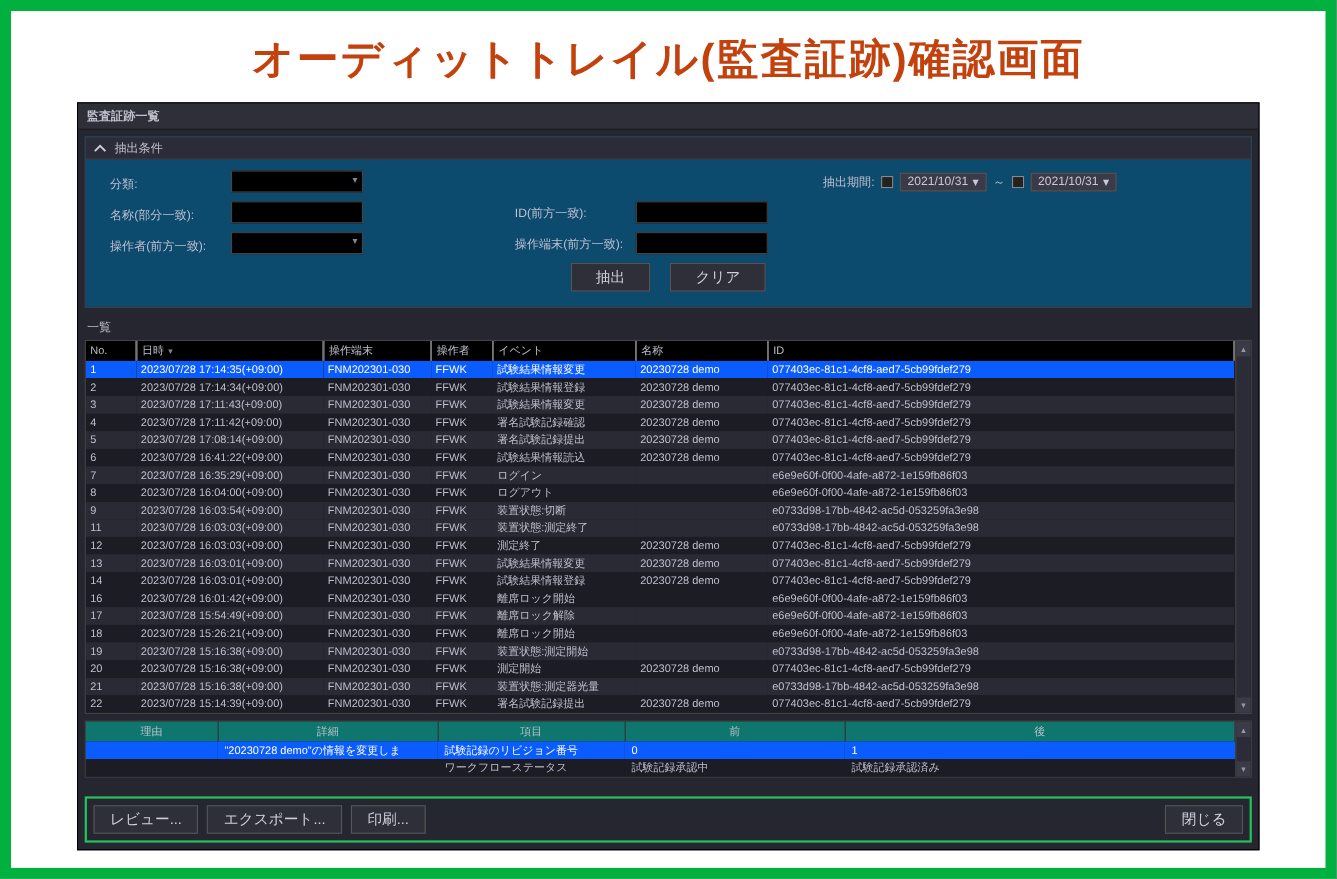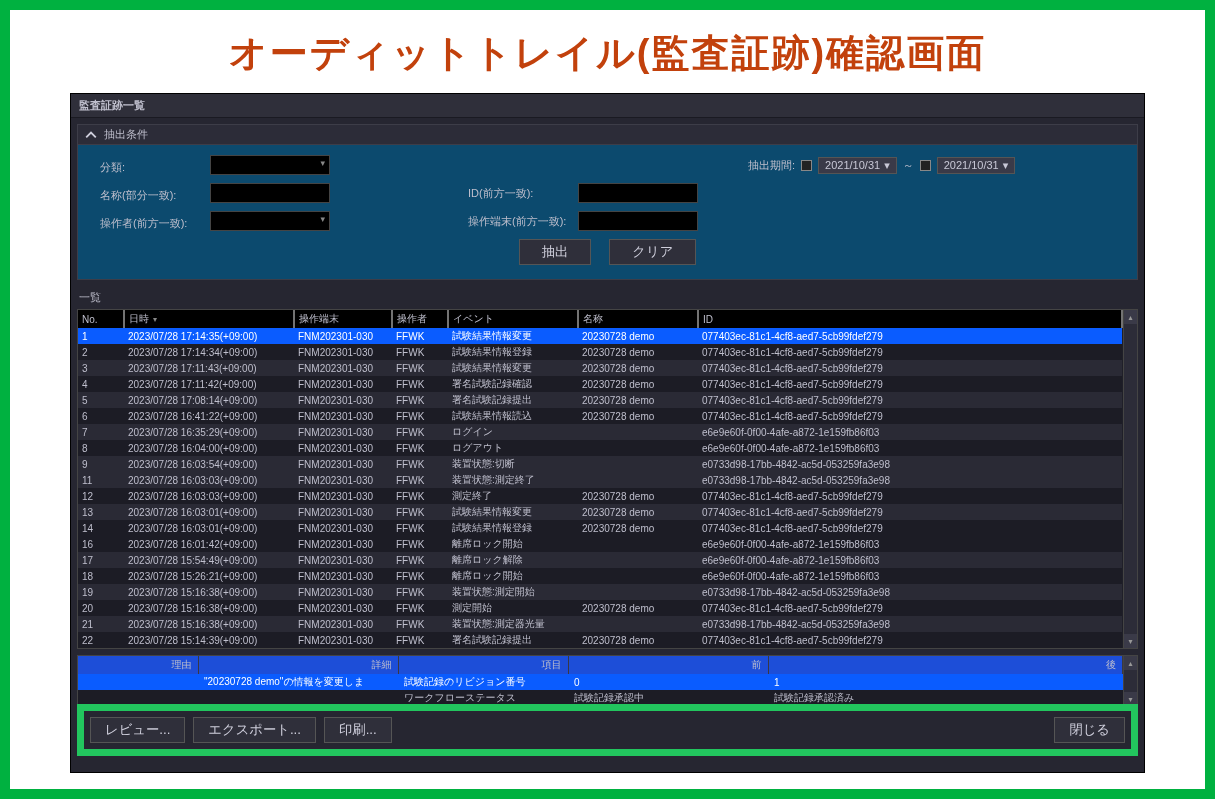--- a/index.html
+++ b/index.html
@@ -176,36 +176,36 @@
     border: 1px solid #444;
     background: #1f1f28;
     display: flex;
   }
   table.detail {
     width: 100%;
     border-collapse: collapse;
     font-size: 10px;
   }
   .detail th {
-    background: #1d4ed8;
-    text-align: right;
+    background: #0f766e;
+    text-align: center;
     padding: 2px 6px;
     font-weight: normal;
     border-right: 1px solid #383844;
   }
   .detail td {
     padding: 1px 6px;
   }
   .detail tr.sel { background: #0a5cff; color: #fff; }
   .detail tr.odd { background: #1c1c25; }
 
   .bottom-bar {
     position: absolute;
-    left: 6px; right: 6px; bottom: 16px;
-    border: 7px solid #22c55e;
+    left: 6px; right: 6px; bottom: 6px;
+    border: 2px solid #22c55e;
     display: flex;
     padding: 6px;
     gap: 8px;
     background: #262631;
     margin-top: 23px;
   }
   .bottom-bar .btn { padding: 3px 14px; }
   .bottom-bar .spacer { flex: 1; }
 </style>
 </head>

